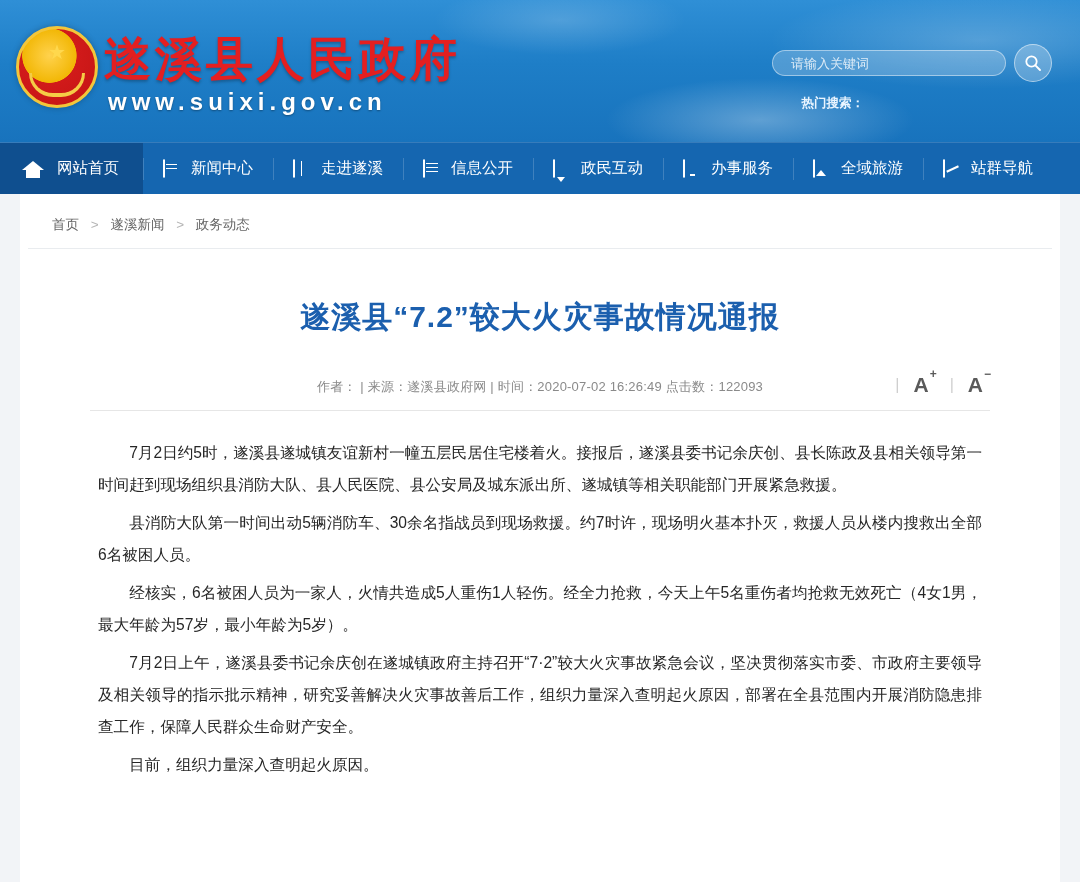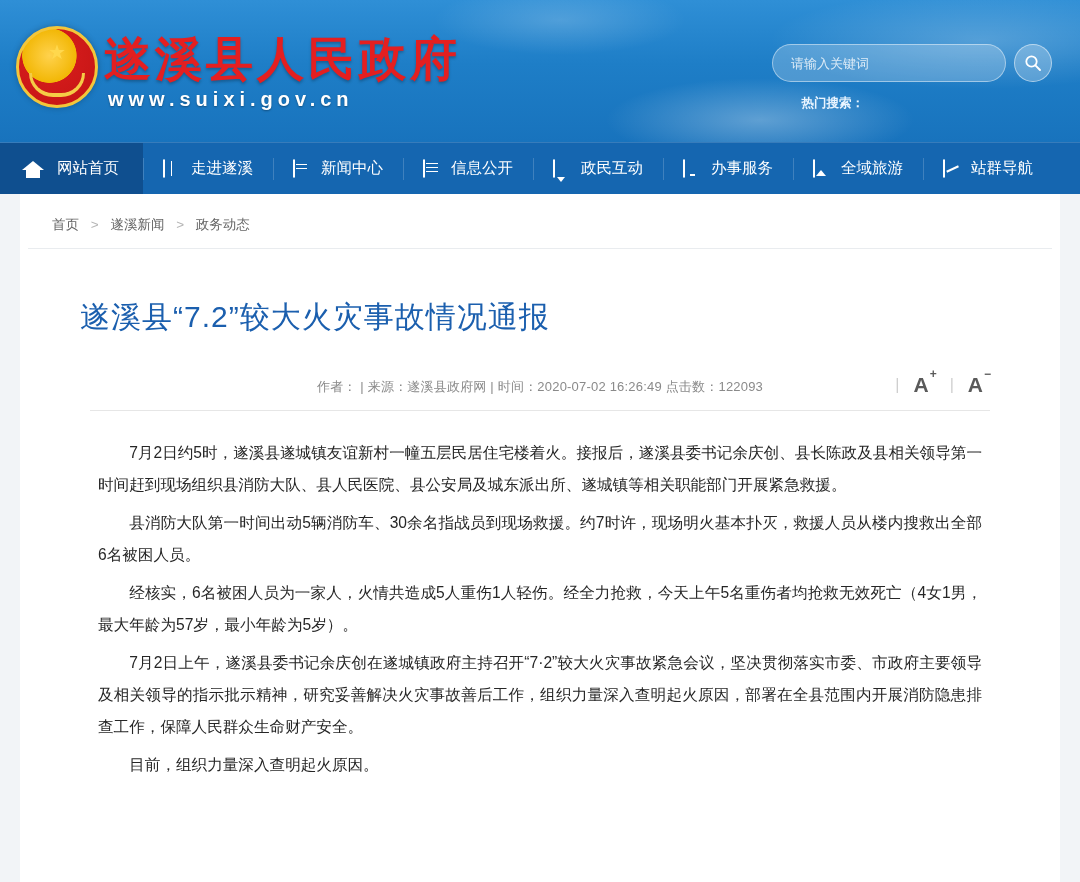--- a/index.html
+++ b/index.html
@@ -66,36 +66,36 @@
     font-size: 47px;
     font-weight: bold;
     letter-spacing: 4px;
     text-shadow: 0 2px 3px rgba(0,0,0,0.25);
     font-family: Liberation Mono, monospace;
   }
   .site-url {
     position: absolute;
     left: 108px; top: 88px;
     color: #ffffff;
-    font-size: 20px;
+    font-size: 24px;
     letter-spacing: 5px;
     font-weight: bold;
     text-shadow: 0 1px 2px rgba(0,0,0,0.35);
     font-family: "Liberation Sans", sans-serif;
   }
 
   .search-wrap {
     position: absolute;
     right: 28px; top: 44px;
     display: flex;
     align-items: center;
     gap: 8px;
   }
   .search-box {
-    width: 234px; height: 38px;
+    width: 234px; height: 26px;
     border-radius: 19px;
     background: rgba(255,255,255,0.22);
     border: 1px solid rgba(255,255,255,0.45);
     display: flex; align-items: center;
     padding: 0 16px;
   }
   .search-box input {
     width: 100%;
     background: transparent;
     border: none; outline: none;
@@ -209,24 +209,24 @@
     padding: 22px 24px 14px 24px;
     font-size: 13.5px;
     color: #666;
     border-bottom: 1px solid #e9ecef;
     margin: 0 8px;
   }
   .breadcrumb a { color: #666; text-decoration: none; cursor: pointer; }
   .breadcrumb .sep { color: #b5b5b5; margin: 0 8px; }
 
   .article-title {
-    text-align: left;
+    text-align: center;
     color: #1b5fae;
     font-size: 30px;
-    font-weight: normal;
+    font-weight: bold;
     margin: 48px 60px 0 60px;
     letter-spacing: 1px;
     font-family: "Liberation Sans", sans-serif;
   }
 
   .meta-row {
     margin: 40px 70px 0 70px;
     display: flex;
     align-items: center;
     justify-content: center;
@@ -295,26 +295,26 @@
 
   <div class="hot-label">热门搜索：</div>
 </div>
 
 <div class="nav">
   <div class="nav-item home">
     <span class="nav-icon ni-home"></span>
     <span>网站首页</span>
   </div>
   <div class="nav-item">
+    <span class="nav-icon"><span class="ni-box"></span></span>
+    <span>新闻中心</span>
+  </div>
+  <div class="nav-item">
     <span class="nav-icon"><span class="ni-book"></span></span>
     <span>走进遂溪</span>
-  </div>
-  <div class="nav-item">
-    <span class="nav-icon"><span class="ni-box"></span></span>
-    <span>新闻中心</span>
   </div>
   <div class="nav-item">
     <span class="nav-icon"><span class="ni-grid"></span></span>
     <span>信息公开</span>
   </div>
   <div class="nav-item">
     <span class="nav-icon"><span class="ni-chat"></span></span>
     <span>政民互动</span>
   </div>
   <div class="nav-item">

